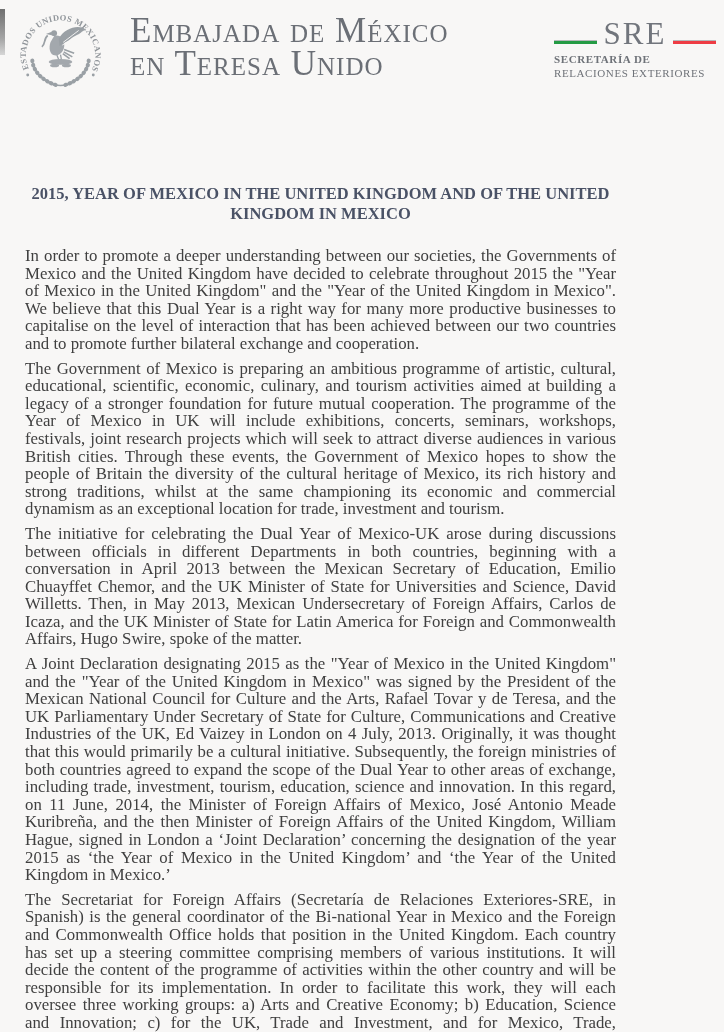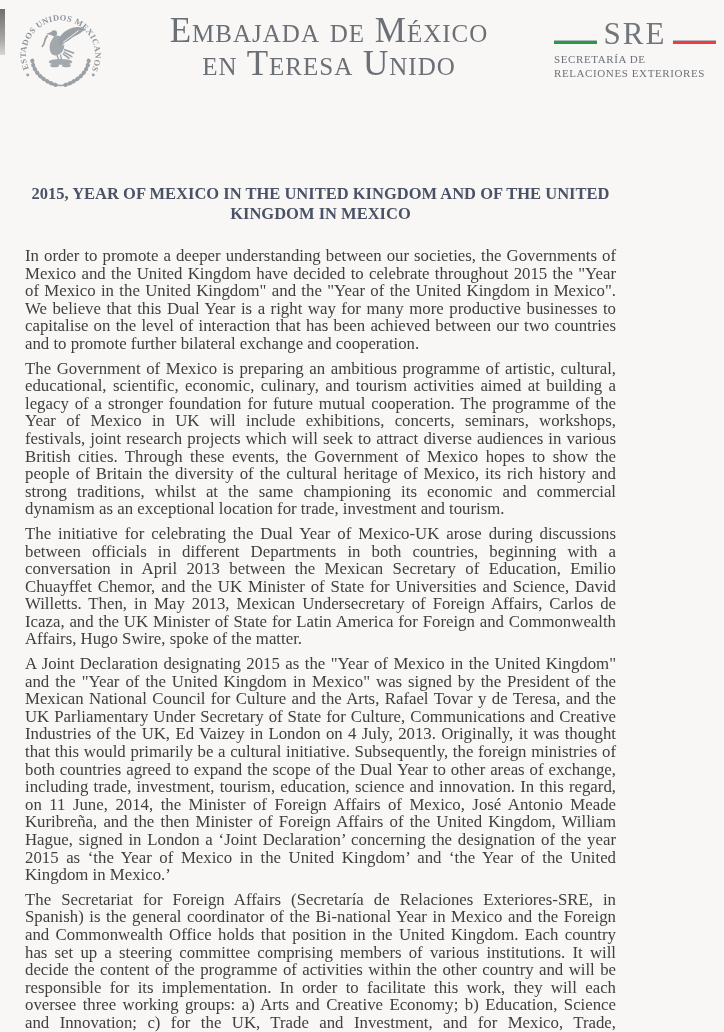--- a/index.html
+++ b/index.html
@@ -16,35 +16,35 @@
     position: absolute; left: 0; top: 9px; width: 5px; height: 46px;
     background: linear-gradient(180deg, #6f6f6f, #a6a6a6 65%, #d6d6d6);
   }
 
   
   .coat { position: absolute; left: 15px; top: 5px; width: 91px; height: 91px; }
   .coat svg { width: 100%; height: 100%; display: block; }
 
   .embassy {
     position: absolute; left: 130px; right: 196px; top: 14px;
-    text-align: center;
+    text-align: left;
     color: #6b6f76;
     font-variant: small-caps;
     font-size: 35px; line-height: 33px; letter-spacing: 1px;
   }
 
   .sre { position: absolute; right: 8px; top: 19px; width: 162px; text-align: left; }
   .sre-row { display: flex; align-items: flex-end; }
   .sre-acronym {
     font-size: 31px; line-height: 30px; letter-spacing: 2px;
     color: #71757c; padding: 0 7px; white-space: nowrap;
   }
   .bar { flex: 1; height: 3px; margin-bottom: 5px; border-top: 1px solid #b5b8ba; }
   .sre-sub { font-size: 11px; letter-spacing: 0.6px; line-height: 14px; color: #6e7278; }
-  .sre-sub.first { margin-top: 3px; }
+  .sre-sub.first { margin-top: 3px; font-weight: bold; }
 
   
   .doc { position: absolute; left: 25px; top: 184px; width: 591px; }
   .title {
     font-size: 16.5px; line-height: 20px; font-weight: bold;
     text-align: center; color: #4a5266; margin: 0 0 23px 0;
   }
   .doc p {
     font-size: 16.8px; line-height: 17.6px;
     text-align: justify; color: #404040;

